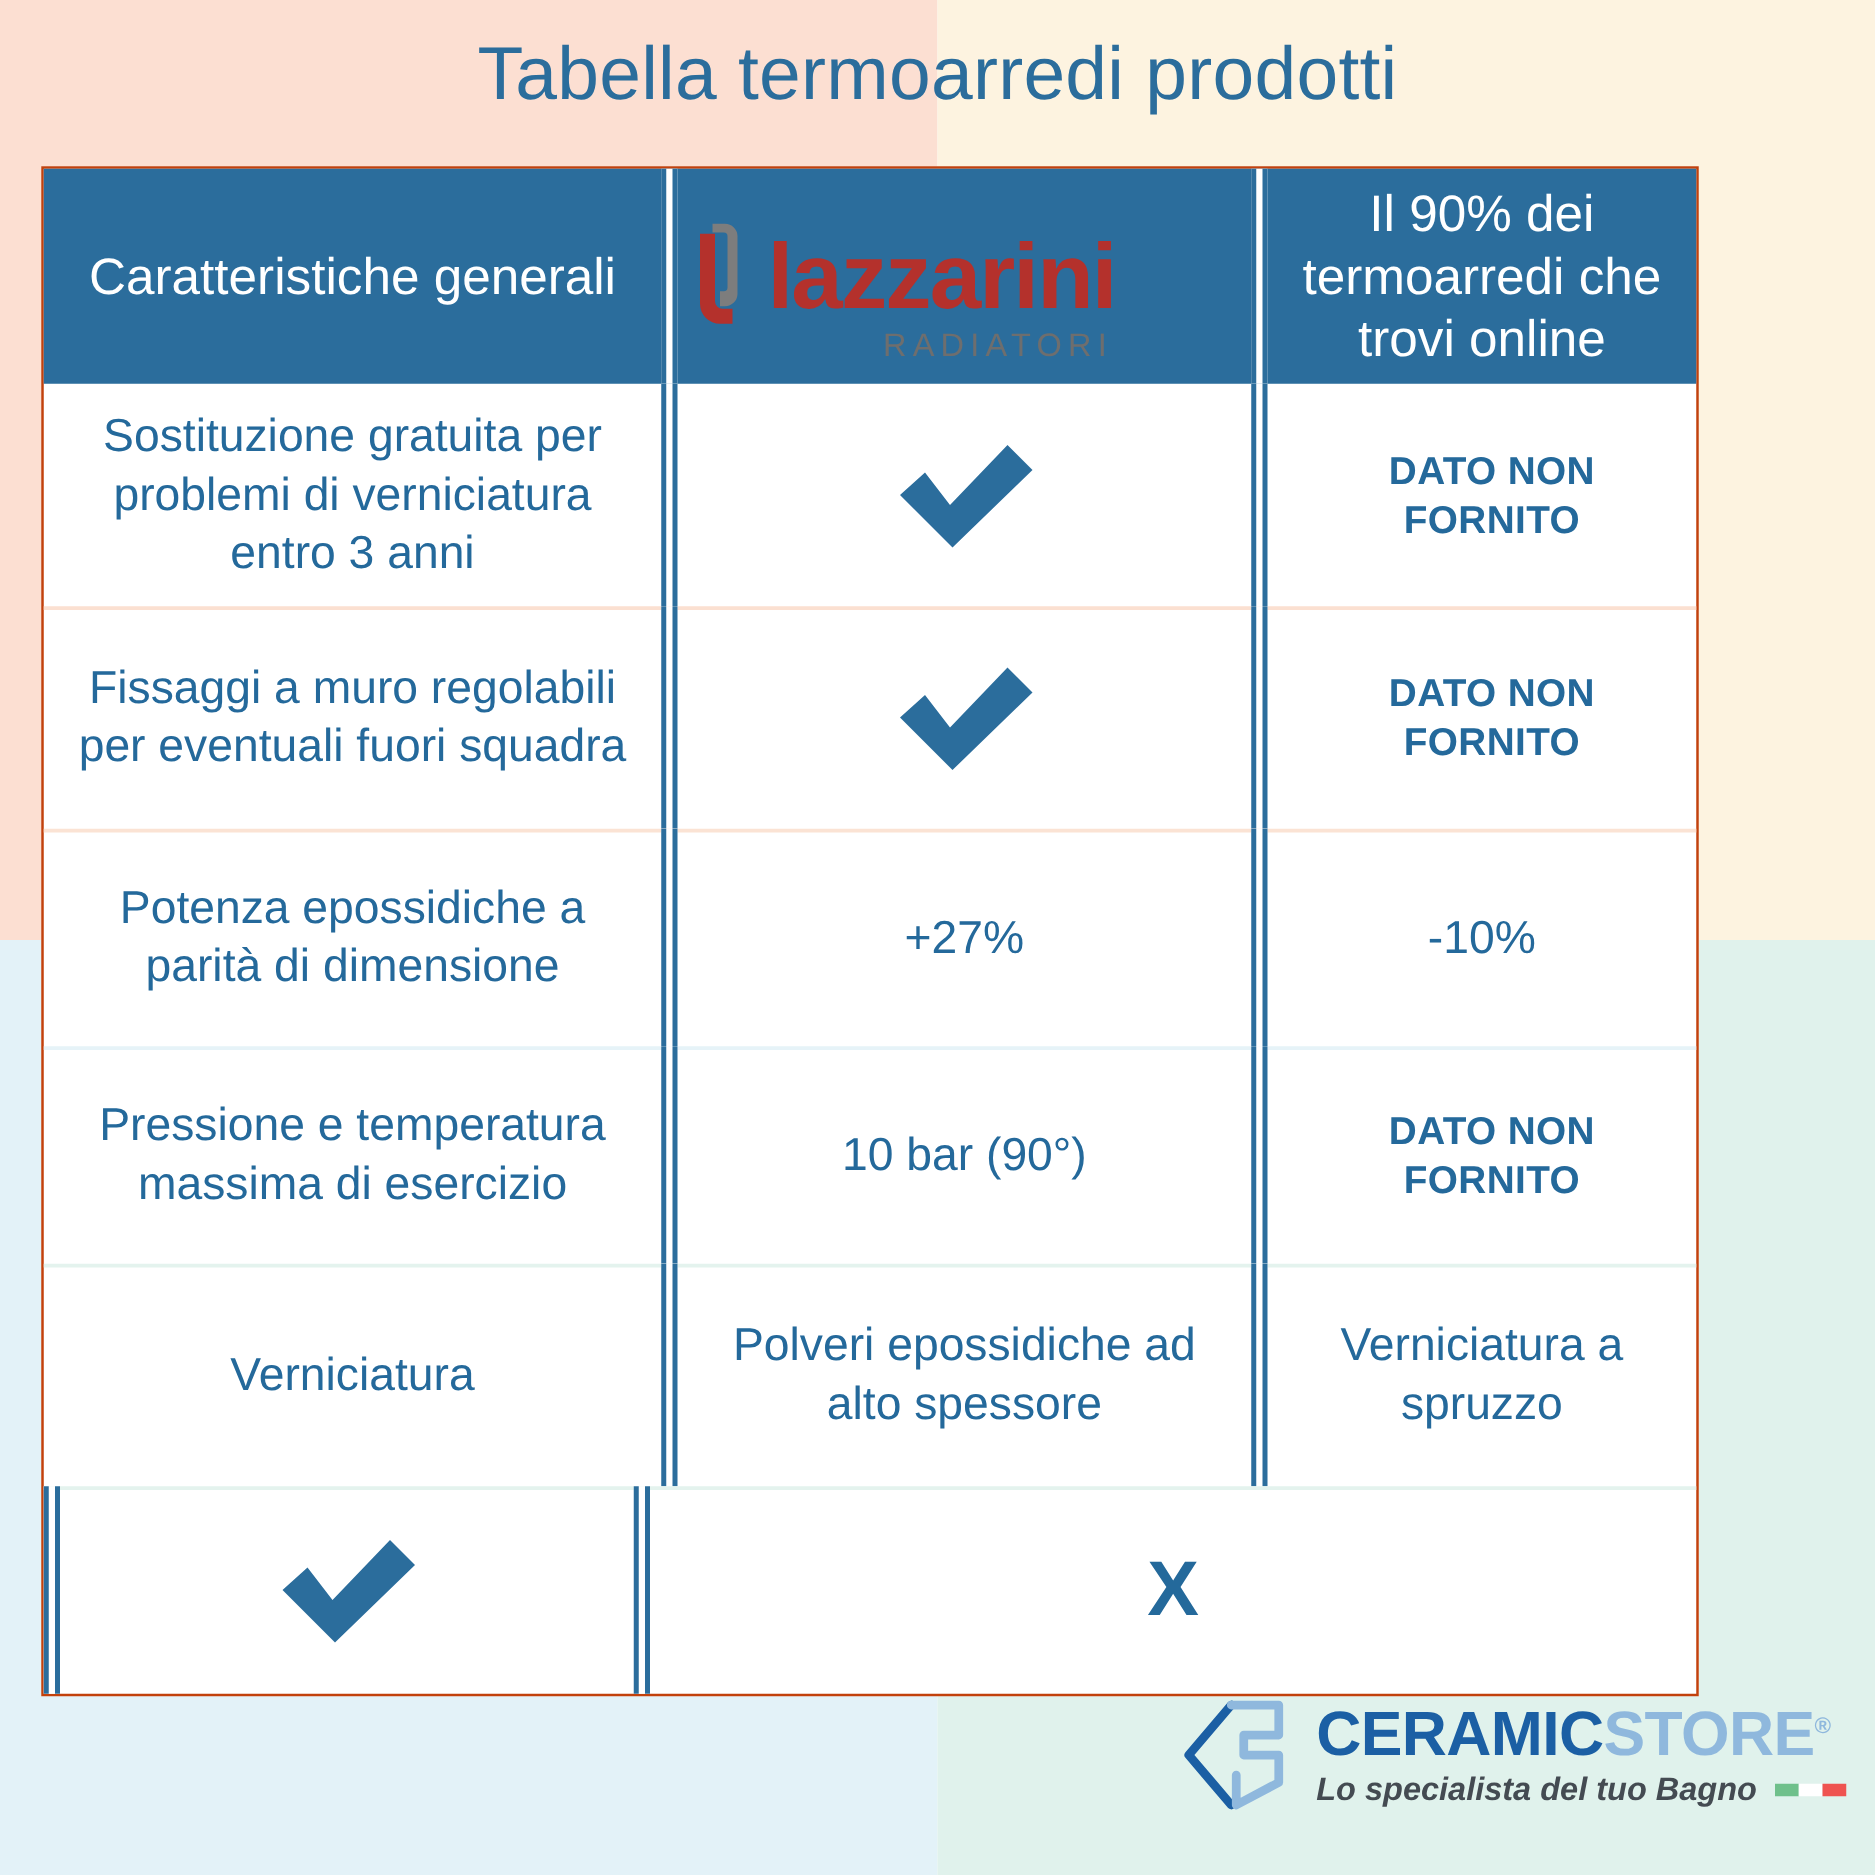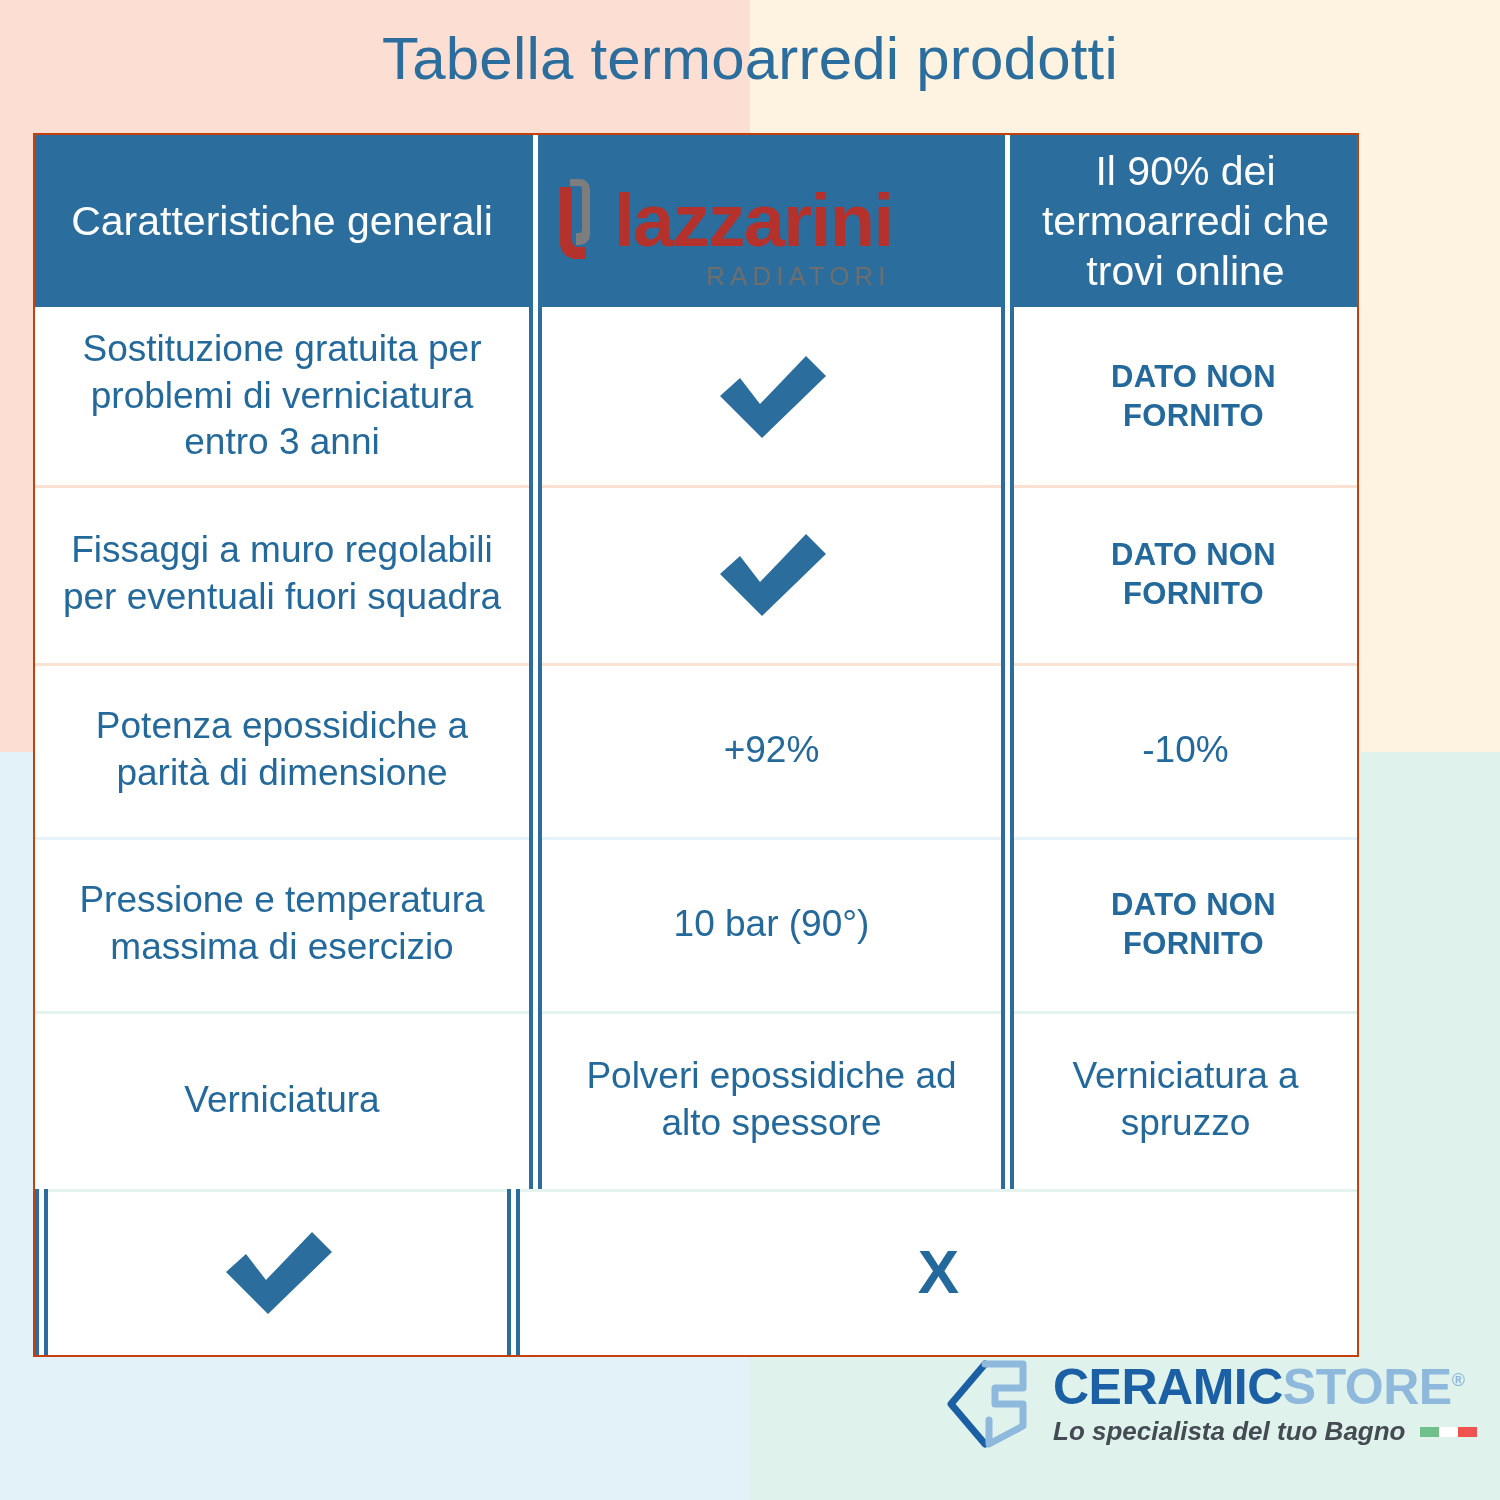--- a/index.html
+++ b/index.html
@@ -341,21 +341,21 @@
         </svg>
       </div>
       <div class="vsep"></div>
       <div class="cell value missing col3">DATO NON FORNITO</div>
     </div>
 
     <div class="trow r2">
       <div class="rowline"></div>
       <div class="cell feature col1">Potenza epossidiche a parità di dimensione</div>
       <div class="vsep"></div>
-      <div class="cell value col2">+92%</div>
+      <div class="cell value col2">+27%</div>
       <div class="vsep"></div>
       <div class="cell value col3">-10%</div>
     </div>
 
     <div class="trow r3">
       <div class="rowline"></div>
       <div class="cell feature col1">Pressione e temperatura massima di esercizio</div>
       <div class="vsep"></div>
       <div class="cell value col2">10 bar (90°)</div>
       <div class="vsep"></div>

